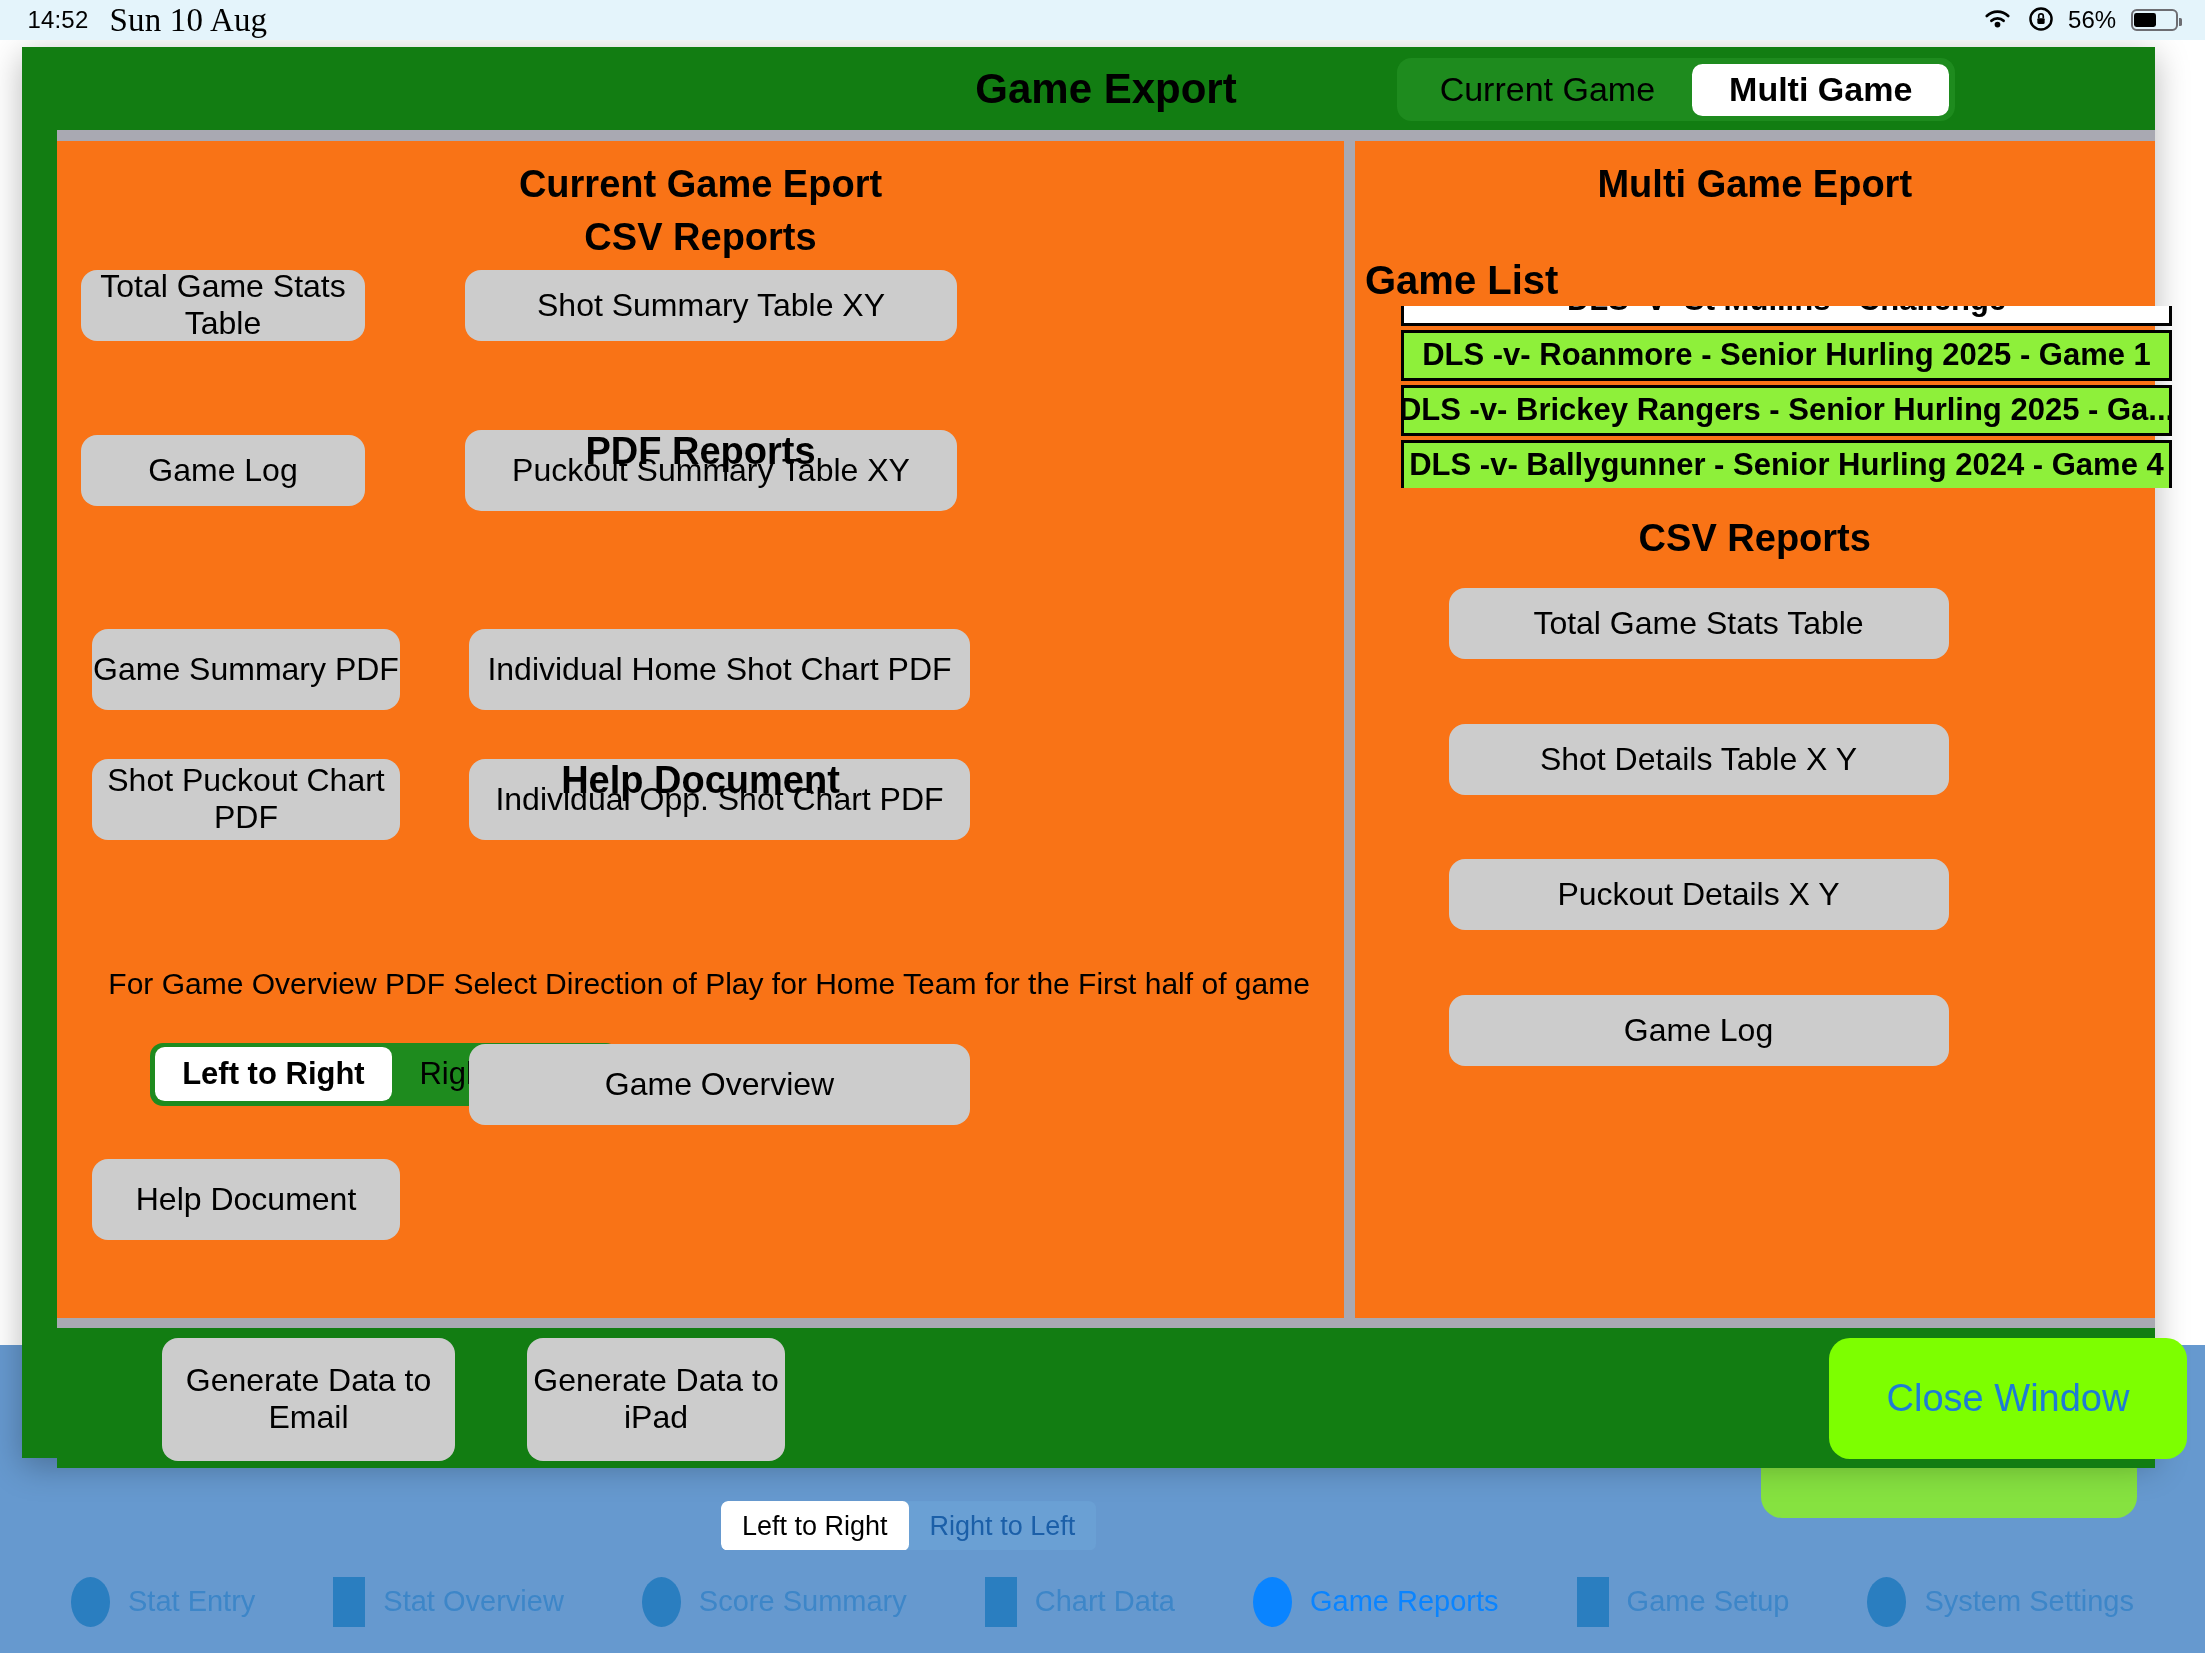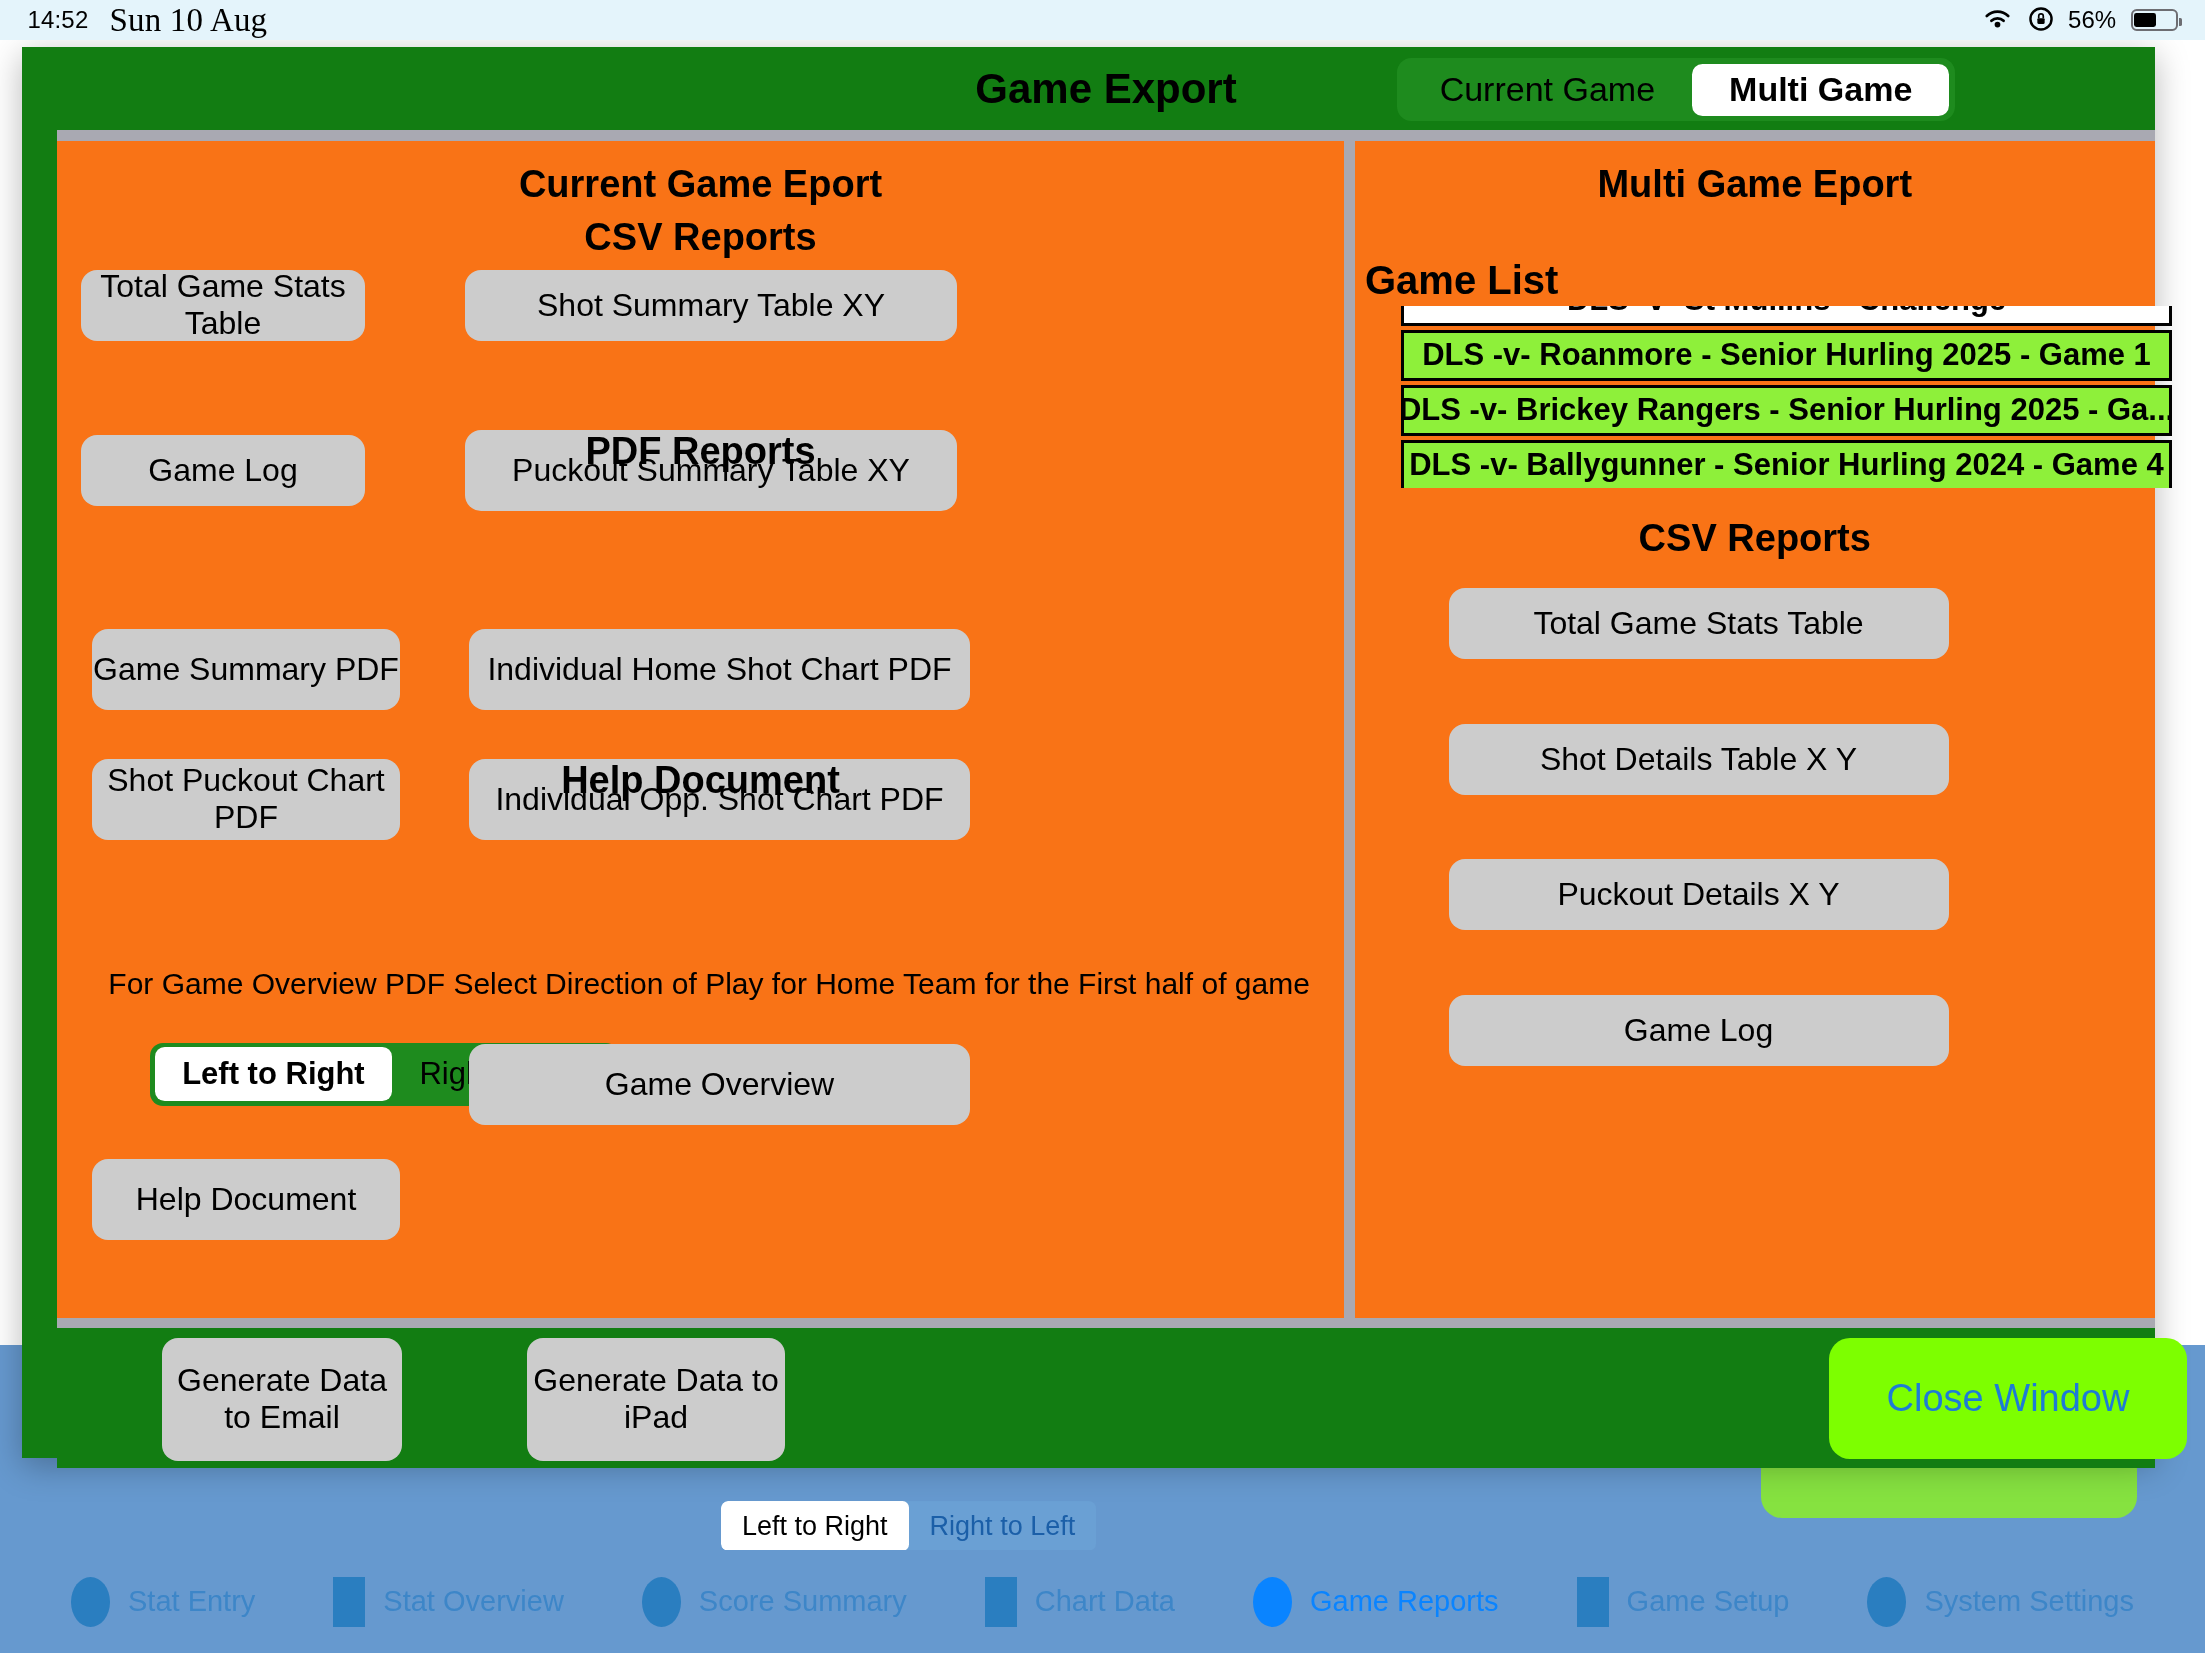--- a/index.html
+++ b/index.html
@@ -307,19 +307,19 @@
         <button class="btn" style="left:94px; top:447px; width:500px; height:71px;">Total Game Stats Table</button>
         <button class="btn" style="left:94px; top:583px; width:500px; height:71px;">Shot Details Table X Y</button>
         <button class="btn" style="left:94px; top:718px; width:500px; height:71px;">Puckout Details X Y</button>
         <button class="btn" style="left:94px; top:854px; width:500px; height:71px;">Game Log</button>
       </div>
     </div>
 
     <div class="divider-h"></div>
 
     <div class="footer">
-      <button class="btn" style="left:105px;  top:9.7px; width:240px; height:123px;">Generate Data to Email</button>
+      <button class="btn" style="left:105px;  top:9.7px; width:293px; height:123px;">Generate Data to Email</button>
       <button class="btn" style="left:470px;  top:9.7px; width:258px; height:123px;">Generate Data to iPad</button>
       <button class="close-btn">Close Window</button>
     </div>
   </div>
 </div>
 
 
 </body></html>

